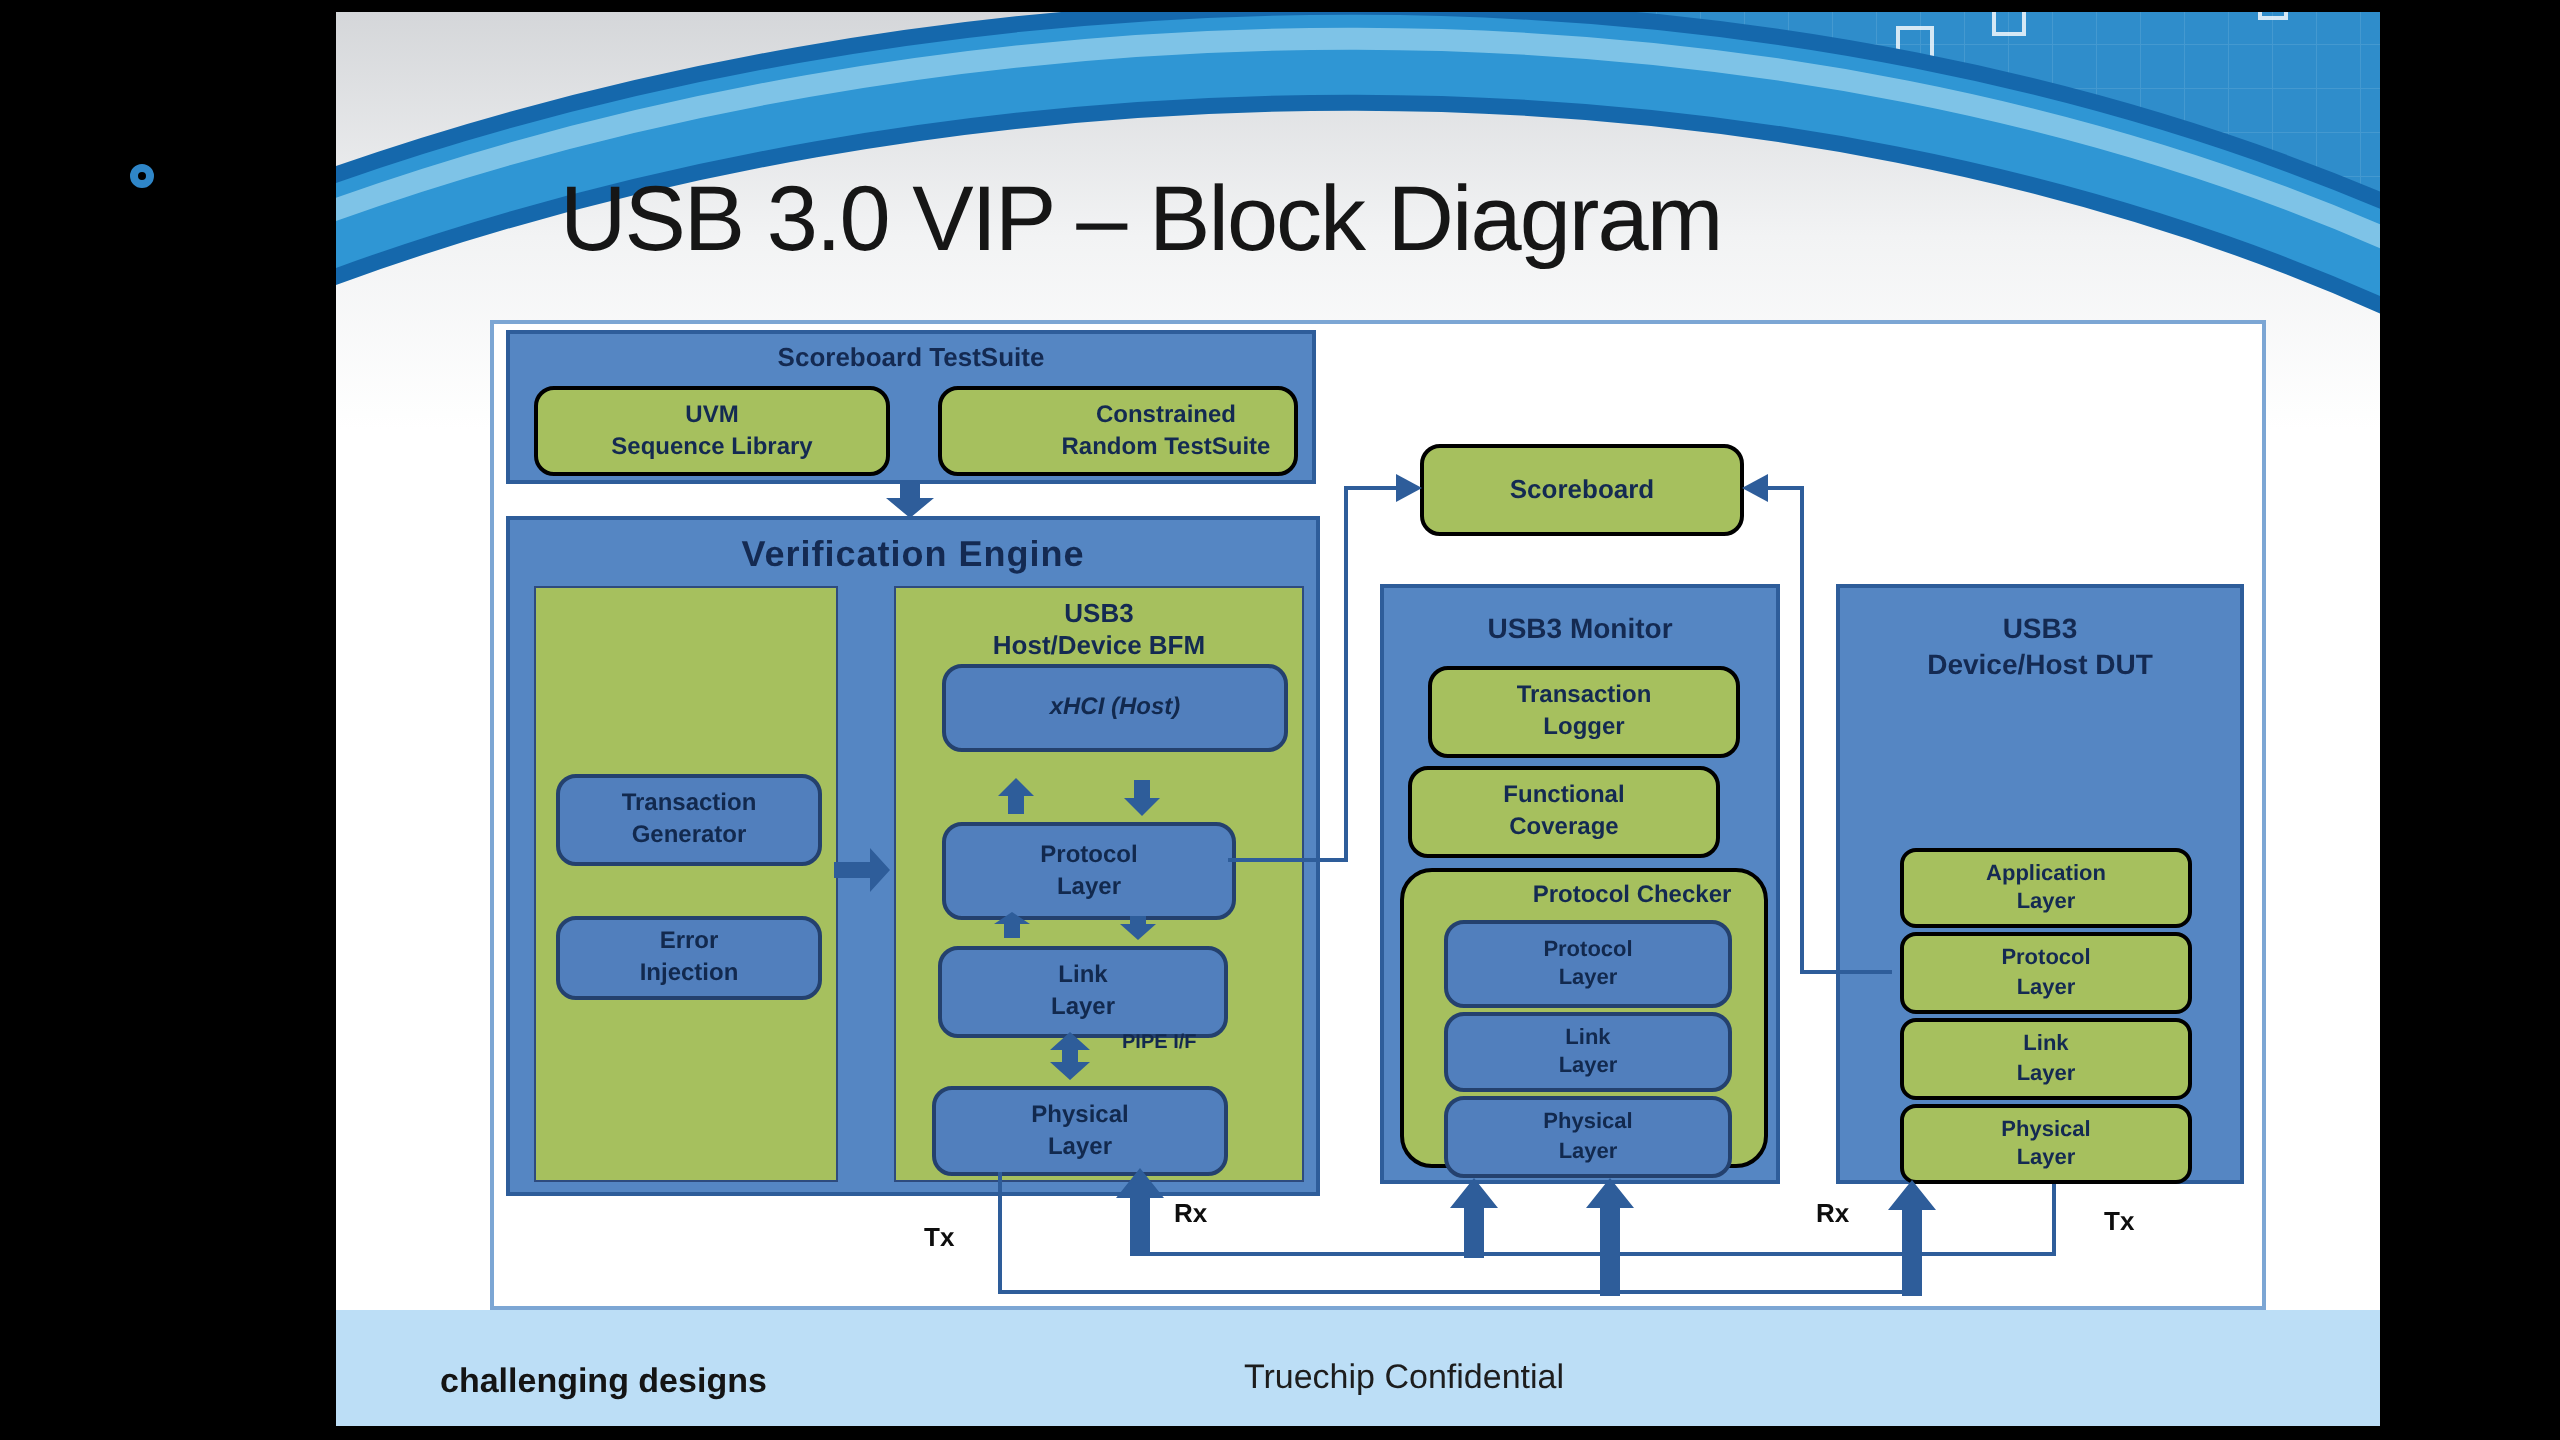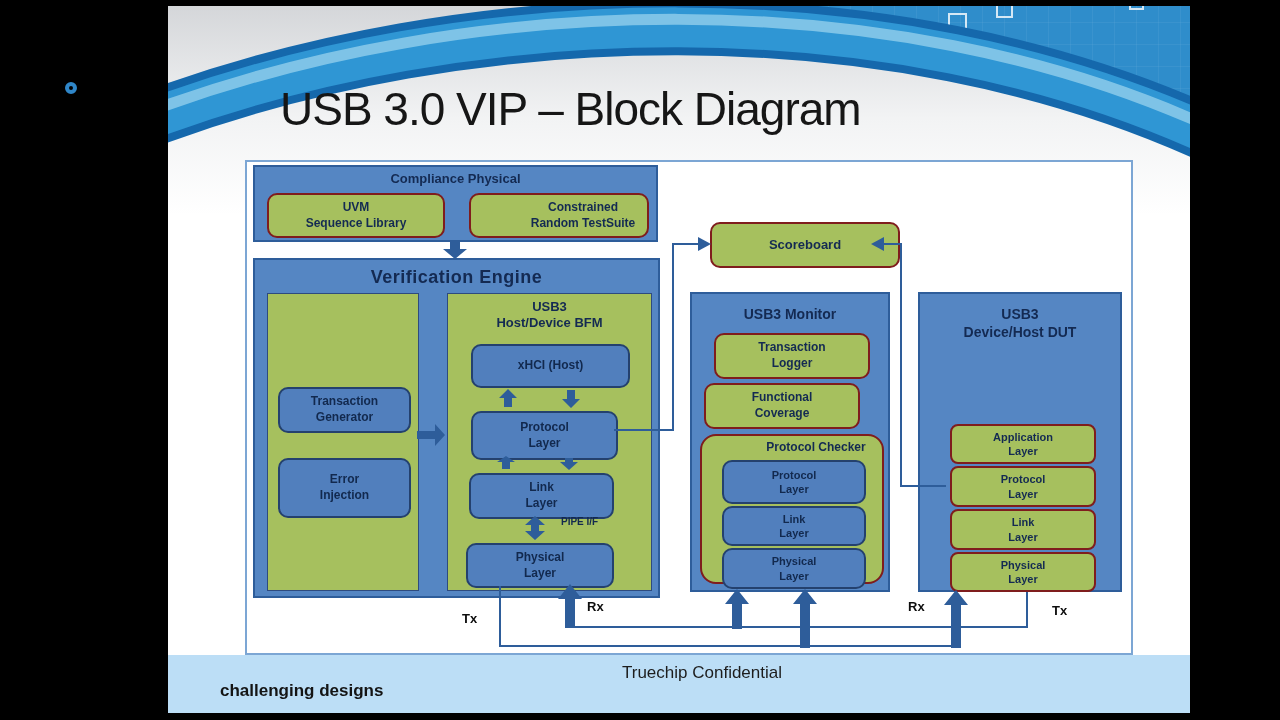--- a/index.html
+++ b/index.html
@@ -13,36 +13,36 @@
 
   .header-art{position:absolute;left:0;top:0;z-index:1;}
   .slide-title{position:absolute;left:112px;top:82px;width:860px;z-index:3;
                font-size:46px;color:#161616;letter-spacing:-1px;white-space:nowrap;}
 
   .diagram{position:absolute;left:0;top:0;width:1022px;height:720px;z-index:4;}
   .outer-box{position:absolute;left:77px;top:160px;width:888px;height:495px;border:2px solid #7ca6d4;background:#fff;}
 
   .bluebox{position:absolute;background:#5586c3;border:2px solid #2e5d9a;}
   .greenpanel{position:absolute;background:#a6c05e;border:1px solid #2e4b7e;}
-  .greenblk{position:absolute;background:#a6c05e;border:2px solid #7f1d1d;border-radius:10px;
+  .greenblk{position:absolute;background:#a6c05e;border:2px solid #000000;border-radius:10px;
             display:flex;align-items:center;justify-content:center;text-align:center;
             white-space:pre-line;font-weight:bold;color:#142a52;line-height:1.3;}
   .blueblk{position:absolute;background:#517fbd;border:2px solid #24416e;border-radius:10px;
            display:flex;align-items:center;justify-content:center;text-align:center;
            white-space:pre-line;font-weight:bold;color:#12294e;line-height:1.3;}
   .boxtitle{position:absolute;left:0;right:0;text-align:center;font-weight:bold;color:#142a52;white-space:pre-line;line-height:1.25;} .fs11{font-size:11px;} .fs12{font-size:12px;}
   .fs13{font-size:13px;} .fs14{font-size:14px;} .fs18{font-size:18px;letter-spacing:.5px;}
 
   .pipe-label{position:absolute;font-size:10px;font-weight:bold;color:#13294f;}
   .buslabel{position:absolute;font-size:13px;font-weight:bold;color:#0e0e0e;z-index:6;}
 
   .connectors{position:absolute;left:0;top:0;z-index:5;pointer-events:none;}
 
   .footer-strip{position:absolute;left:0;top:655px;width:1022px;height:58px;background:#bcdef6;z-index:7;}
-  .confidential{position:absolute;left:0;top:8px;width:100%;text-align:center;font-size:17px;color:#1d1d1d;padding-left:46px;}
+  .confidential{position:absolute;left:0;top:24px;width:100%;text-align:center;font-size:17px;color:#1d1d1d;padding-left:46px;}
   .tagline{position:absolute;left:52px;top:26px;font-size:17px;font-weight:bold;color:#141414;}
 </style>
 </head>
 <body>
 
 <div class="stage">
   <div class="slide">
 
     <svg class="header-art" width="1022" height="215">
       <defs>
@@ -65,41 +65,41 @@
       <path d="M -20,120 C 300,0 720,-12 1042,135" fill="none" stroke="#2f96d4" stroke-width="40"></path>
       <path d="M -20,112 C 300,-8 720,-20 1042,127" fill="none" stroke="#8ccbea" stroke-width="11" opacity="0.85"></path>
     </svg>
 
     <div class="slide-title">USB 3.0 VIP – Block Diagram</div>
 
     <div class="diagram">
       <div class="outer-box"></div>
 
       <div class="bluebox" style="left:85px;top:165px;width:405px;height:77px;">
-        <div class="boxtitle fs13" style="top:4px;">Compliance Physical</div>
+        <div class="boxtitle fs13" style="top:4px;">Scoreboard TestSuite</div>
         <div class="greenblk fs12" style="left:12px;top:26px;width:178px;height:45px;">UVM
 Sequence Library</div>
         <div class="greenblk fs12" style="left:214px;top:26px;width:180px;height:45px;padding-left:48px;">Constrained
 Random TestSuite</div>
       </div>
 
-      <div class="greenblk fs13" style="left:542px;top:222px;width:190px;height:46px;">Scoreboard</div>
+      <div class="greenblk fs13" style="left:542px;top:222px;width:162px;height:46px;">Scoreboard</div>
 
       <div class="bluebox" style="left:85px;top:258px;width:407px;height:340px;">
         <div class="boxtitle fs18" style="top:6px;">Verification Engine</div>
         <div class="greenpanel" style="left:12px;top:33px;width:152px;height:298px;">
           <div class="blueblk fs12" style="left:10px;top:93px;width:133px;height:46px;">Transaction
 Generator</div>
-          <div class="blueblk fs12" style="left:10px;top:164px;width:133px;height:60px;">Error
+          <div class="blueblk fs12" style="left:10px;top:164px;width:133px;height:42px;">Error
 Injection</div>
         </div>
         <div class="greenpanel" style="left:192px;top:33px;width:205px;height:298px;">
           <div class="boxtitle fs13" style="top:5px;">USB3
 Host/Device BFM</div>
-          <div class="blueblk fs12" style="left:23px;top:50px;width:159px;height:44px;">xHCI (Host)</div>
+          <div class="blueblk fs12" style="left:23px;top:38px;width:173px;height:44px;font-style:italic;">xHCI (Host)</div>
           <div class="blueblk fs12" style="left:23px;top:117px;width:147px;height:49px;">Protocol
 Layer</div>
           <div class="blueblk fs12" style="left:21px;top:179px;width:145px;height:46px;">Link
 Layer</div>
           <div class="pipe-label" style="left:113px;top:222px;">PIPE I/F</div>
           <div class="blueblk fs12" style="left:18px;top:249px;width:148px;height:45px;">Physical
 Layer</div>
         </div>
       </div>
 

